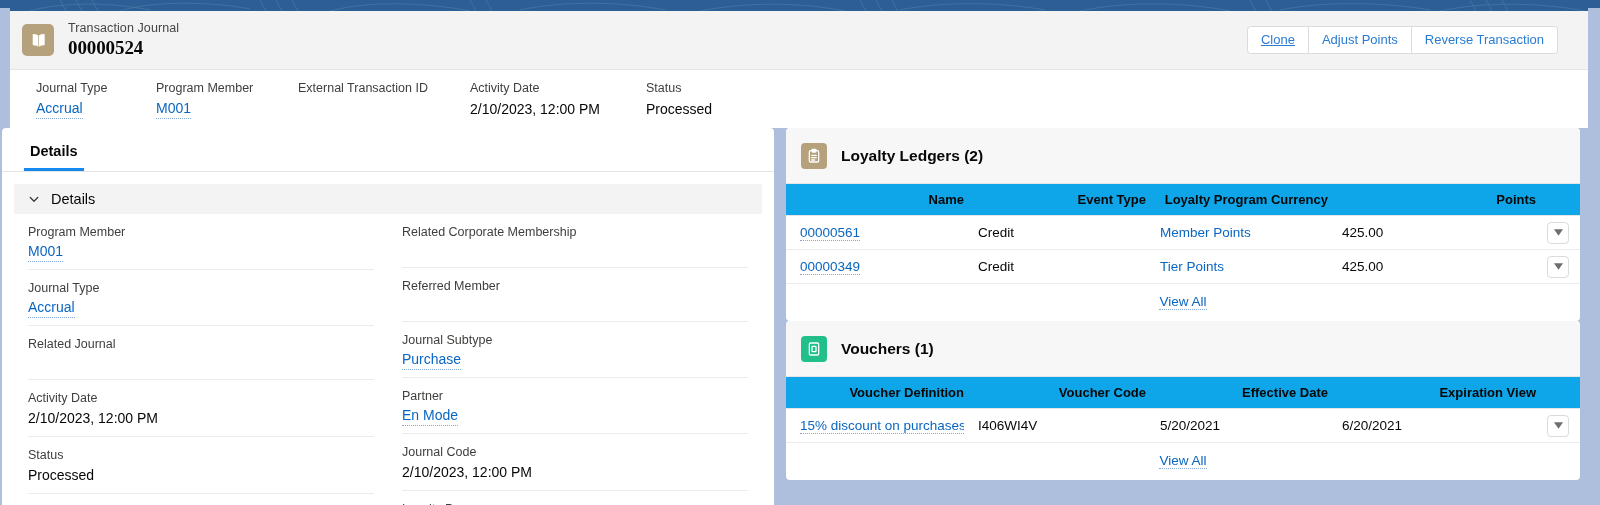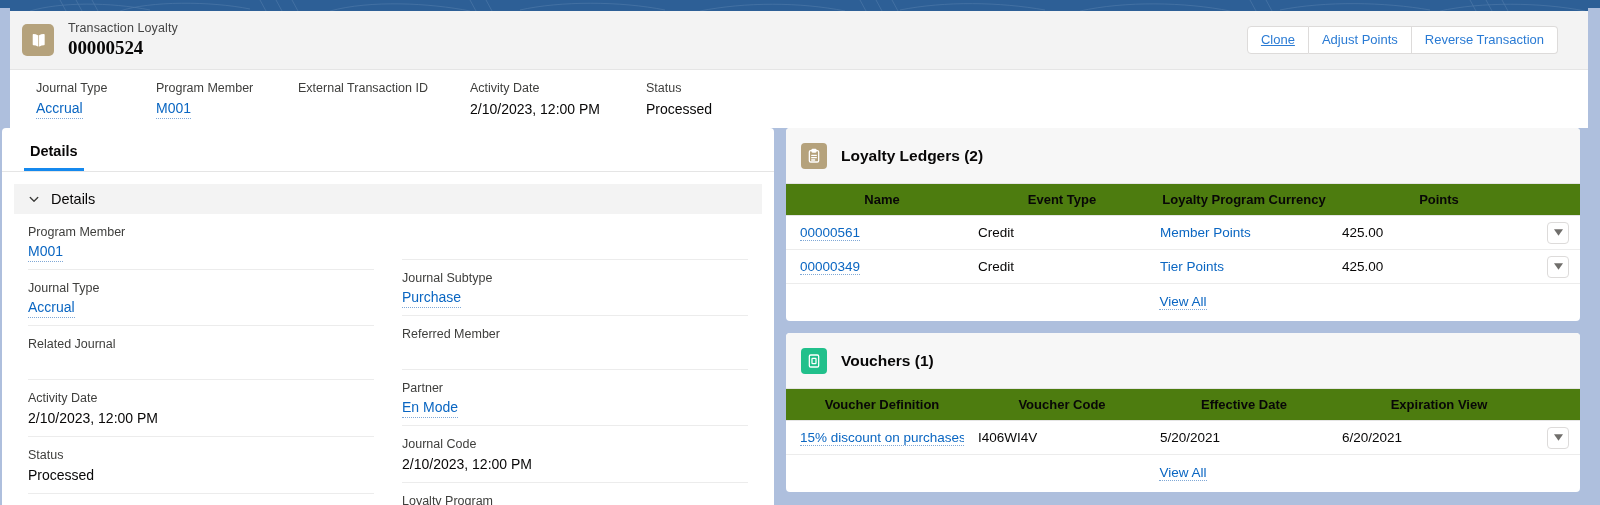--- a/index.html
+++ b/index.html
@@ -193,21 +193,20 @@
     display: inline-block;
     line-height: 19px;
   }
   .df-value.empty { min-height: 18px; }
 
   
   .right-col {
     width: 794px;
     display: flex;
     flex-direction: column;
-    gap: 12px;
   }
   .rel-card {
     background: #fff;
     border-radius: 4px;
     overflow: hidden;
   }
   .rel-head {
     height: 56px;
     background: #f7f7f7;
     border-bottom: 1px solid #e5e5e5;
@@ -225,27 +224,27 @@
   .rel-title {
     margin-left: 14px;
     font-size: 15.5px; font-weight: bold; color: #080707;
   }
   table.rel-table {
     width: 100%;
     border-collapse: collapse;
     table-layout: fixed;
   }
   .rel-table th {
-    text-align: center;
+    text-align: right;
     font-size: 13px;
     font-weight: bold;
     color: #080707;
     padding: 8px 0 8px 14px;
     border-bottom: 1px solid #e5e5e5;
-    background: #4d7c0f;
+    background: #0ea5e9;
     white-space: nowrap;
   }
   .rel-table td {
     font-size: 13.5px;
     color: #080707;
     padding: 9px 0 9px 14px;
     border-bottom: 1px solid #ececec;
     white-space: nowrap;
     overflow: hidden;
   }
@@ -306,21 +305,21 @@
 <div class="right-gutter"></div>
 
 <div class="record-header">
   <div class="rh-inner">
     <div class="rh-icon">
       <svg width="19" height="19" viewBox="0 0 24 24" fill="#ffffff">
         <path d="M11.2 5.4c-1.6-1-3.6-1.5-5.6-1.5-.5 0-.9.4-.9.9v12.4c0 .5.4.9.9.9 2 0 4 .5 5.6 1.5.3.2.6 0 .6-.3V5.7c0-.1 0-.2-.1-.3zM18.4 3.9c-2 0-4 .5-5.6 1.5-.1.1-.1.2-.1.3v13.6c0 .3.3.5.6.3 1.6-1 3.6-1.5 5.6-1.5.5 0 .9-.4.9-.9V4.8c0-.5-.4-.9-.9-.9z"></path>
       </svg>
     </div>
     <div class="rh-titles">
-      <div class="rh-eyebrow">Transaction Loyalty</div>
+      <div class="rh-eyebrow">Transaction Journal</div>
       <div class="rh-title">00000524</div>
     </div>
     <div class="rh-actions">
       <button class="btn">Clone</button>
       <button class="btn">Adjust Points</button>
       <button class="btn">Reverse Transaction</button>
     </div>
   </div>
 </div>
 
@@ -384,29 +383,30 @@
           <div class="df-value">Processed</div>
         </div>
         <div class="detail-field">
           <div class="df-label">Transaction Location</div>
 
         </div>
       </div>
 
       <div class="detail-col">
         <div class="detail-field">
+          <div class="df-label">Related Corporate Membership</div>
+          <div class="df-value empty"></div>
+        </div>
+        <div class="detail-field">
+          <div class="df-label">Referred Member</div>
           <div class="df-value empty"></div>
         </div>
         <div class="detail-field">
           <div class="df-label">Journal Subtype</div>
           <div><span class="df-value link">Purchase</span></div>
-        </div>
-        <div class="detail-field">
-          <div class="df-label">Referred Member</div>
-          <div class="df-value empty"></div>
         </div>
         <div class="detail-field">
           <div class="df-label">Partner</div>
           <div><span class="df-value link">En Mode</span></div>
         </div>
         <div class="detail-field">
           <div class="df-label">Journal Code</div>
           <div class="df-value">2/10/2023, 12:00 PM</div>
         </div>
         <div class="detail-field">

